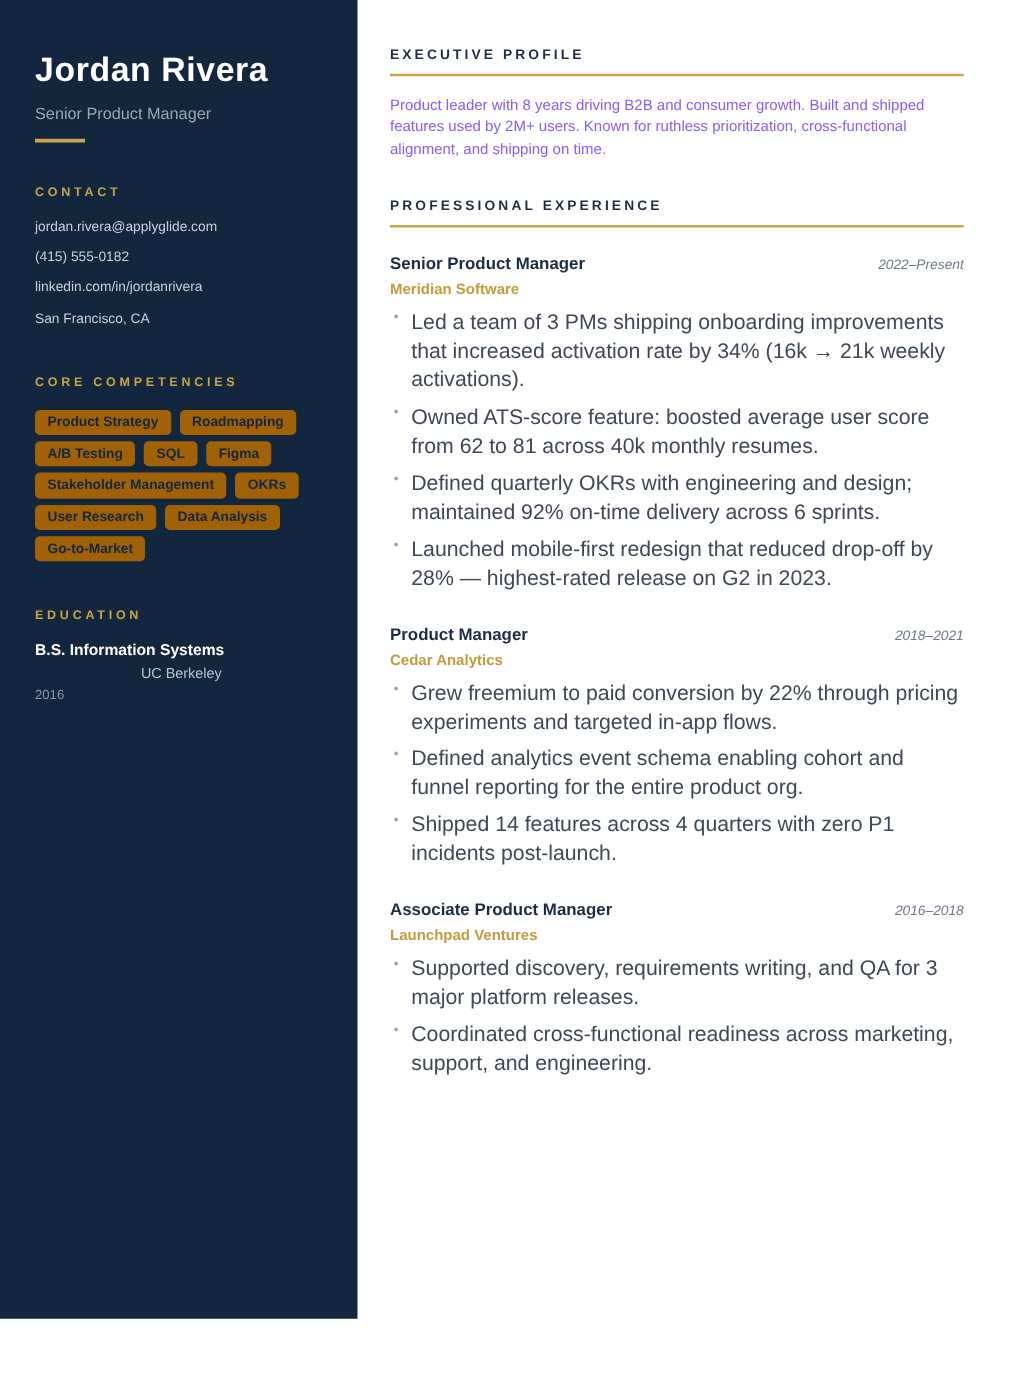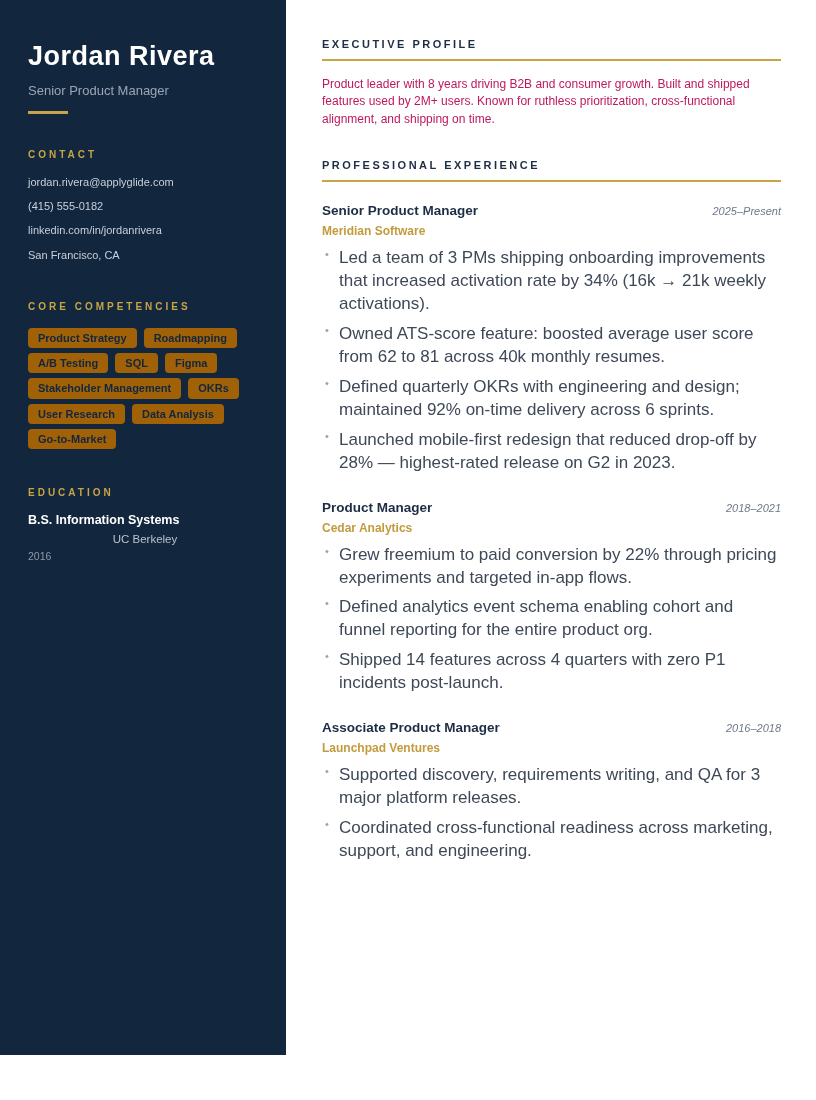--- a/index.html
+++ b/index.html
@@ -42,27 +42,27 @@
     padding: 4px 10px; border-radius: 4px;
     line-height: 1.1; white-space: nowrap;
   }
 
   .education-section { margin-top: 38px; }
   .degree { color: #ffffff; font-size: 12.5px; font-weight: bold; margin-top: 15px; }
   .school { color: #b9c2cf; font-size: 11.5px; margin-top: 6px; text-align: center; }
   .year { color: #8d98a9; font-size: 10.5px; margin-top: 5px; }
 
   
-  .main { position: absolute; left: 322px; top: 38px; width: 459px; }
+  .main { position: absolute; left: 312px; top: 38px; width: 459px; }
   .section-heading {
     color: #1d2d44; font-size: 11px; font-weight: bold;
     letter-spacing: 2.5px; text-transform: uppercase;
     padding-bottom: 9px; border-bottom: 2px solid #c7a445;
   }
-  .summary { margin-top: 15px; color: #be185d; font-size: 12px; line-height: 1.45; }
+  .summary { margin-top: 15px; color: #8b5cf6; font-size: 12px; line-height: 1.45; }
   .experience-section { margin-top: 31px; }
 
   .job { margin-top: 21px; }
   .job + .job { margin-top: 25px; }
   .job-head { display: flex; justify-content: space-between; align-items: baseline; }
   .job-title { color: #1d2d44; font-size: 13.5px; font-weight: bold; }
   .job-dates { color: #6e7888; font-size: 11px; font-style: italic; }
   .company { color: #c39b3d; font-size: 12px; font-weight: bold; margin-top: 6px; }
   .bullets { list-style: none; margin-top: 9px; }
   .bullets li {
@@ -129,21 +129,21 @@
       <p class="summary">Product leader with 8 years driving B2B and consumer growth. Built and shipped features used by 2M+ users. Known for ruthless prioritization, cross-functional alignment, and shipping on time.</p>
     </section>
 
     <section class="experience-section">
       <h2 class="section-heading">Professional Experience</h2>
       <div>
 
       <article class="job">
             <div class="job-head">
               <h3 class="job-title">Senior Product Manager</h3>
-              <span class="job-dates">2025–Present</span>
+              <span class="job-dates">2022–Present</span>
             </div>
             <div class="company">Meridian Software</div>
             <ul class="bullets">
 
             <li>Led a team of 3 PMs shipping onboarding improvements that increased activation rate by 34% (16k → 21k weekly activations).</li>
               <li>Owned ATS-score feature: boosted average user score from 62 to 81 across 40k monthly resumes.</li>
               <li>Defined quarterly OKRs with engineering and design; maintained 92% on-time delivery across 6 sprints.</li>
               <li>Launched mobile-first redesign that reduced drop-off by 28% — highest-rated release on G2 in 2023.</li>
             </ul>
           </article>

